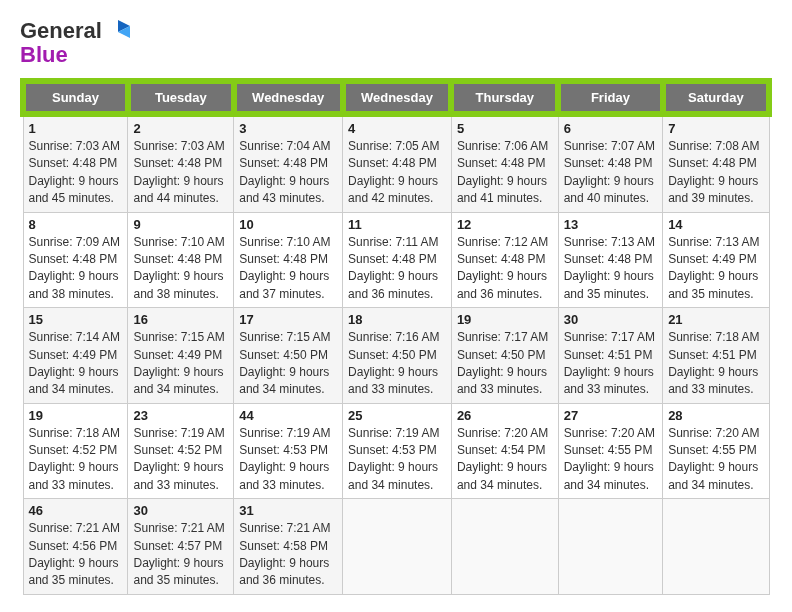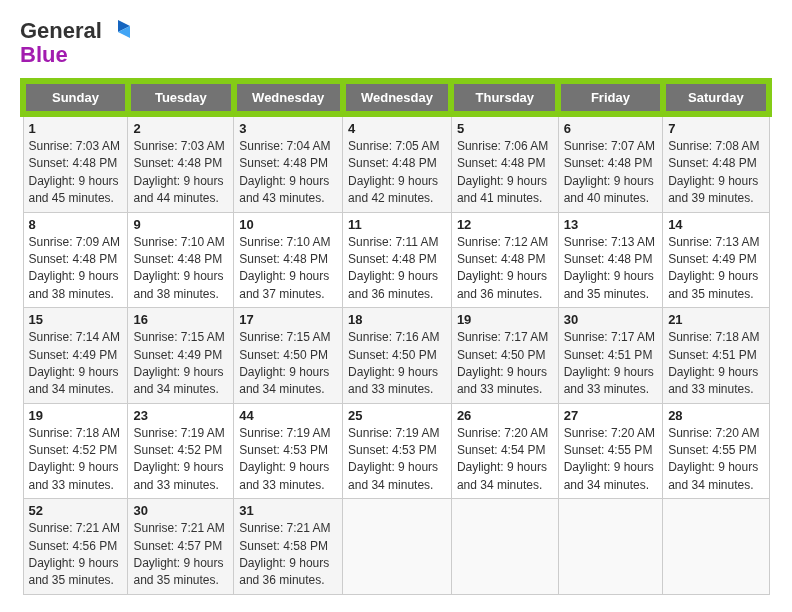--- a/index.html
+++ b/index.html
@@ -240,21 +240,21 @@
         <span class="day-number">27</span>
         <span class="day-info">Sunrise: 7:20 AM<br>Sunset: 4:55 PM<br>Daylight: 9 hours and 34 minutes.</span>
       </td>
           <td>
         <span class="day-number">28</span>
         <span class="day-info">Sunrise: 7:20 AM<br>Sunset: 4:55 PM<br>Daylight: 9 hours and 34 minutes.</span>
       </td>
         </tr>
         <tr>
           <td>
-        <span class="day-number">52</span>
+        <span class="day-number">46</span>
         <span class="day-info">Sunrise: 7:21 AM<br>Sunset: 4:56 PM<br>Daylight: 9 hours and 35 minutes.</span>
       </td>
           <td>
         <span class="day-number">30</span>
         <span class="day-info">Sunrise: 7:21 AM<br>Sunset: 4:57 PM<br>Daylight: 9 hours and 35 minutes.</span>
       </td>
           <td>
         <span class="day-number">31</span>
         <span class="day-info">Sunrise: 7:21 AM<br>Sunset: 4:58 PM<br>Daylight: 9 hours and 36 minutes.</span>
       </td>

